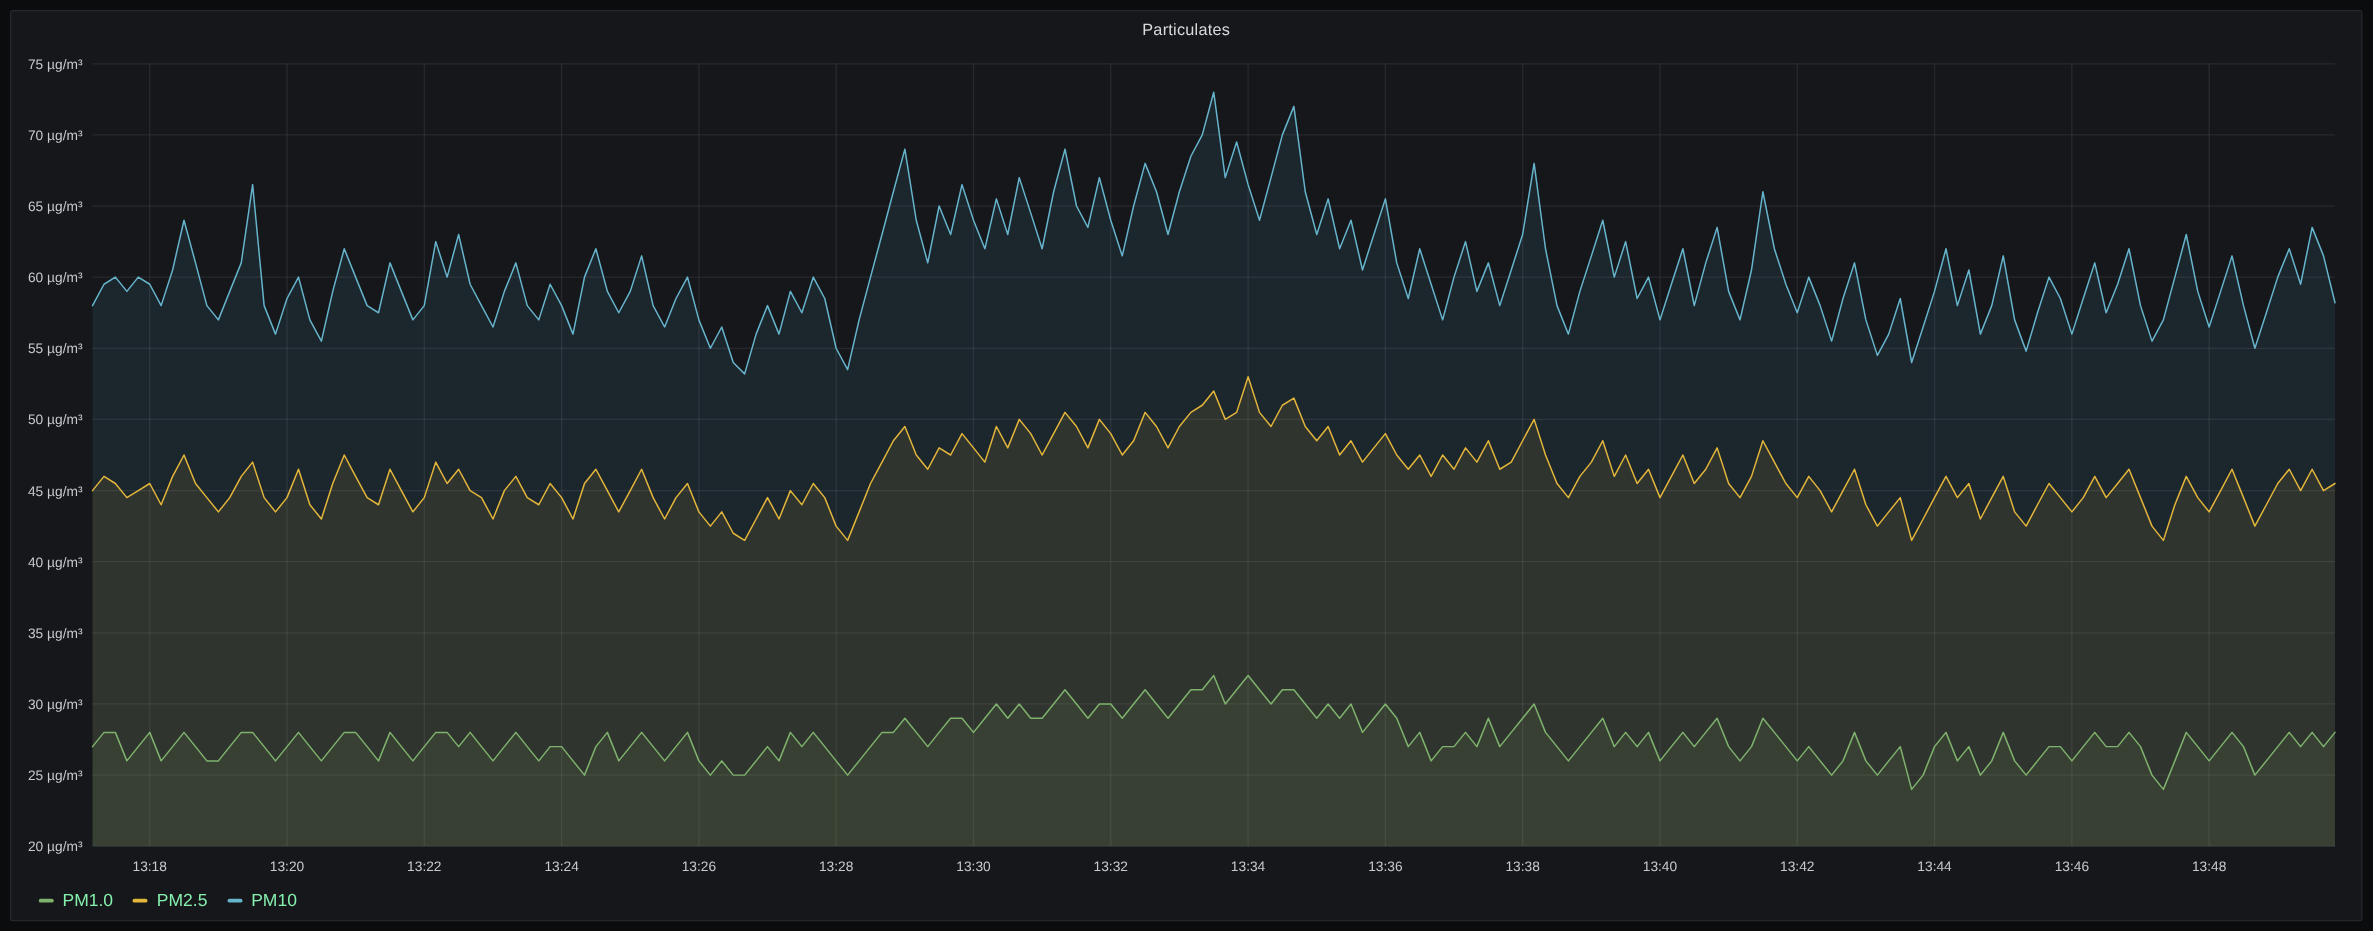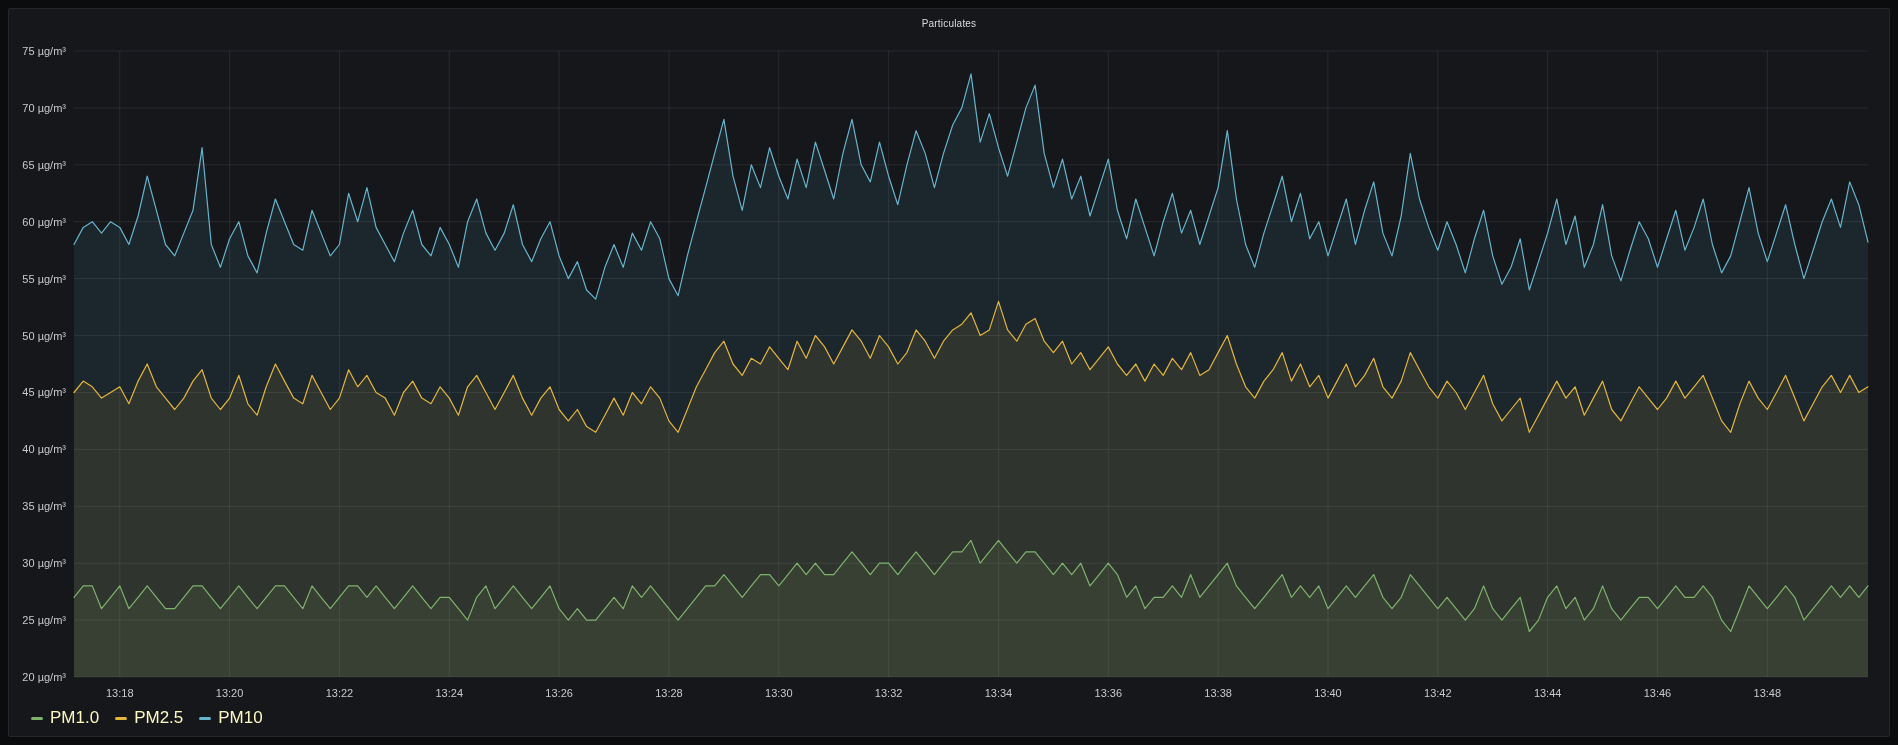--- a/index.html
+++ b/index.html
@@ -19,21 +19,21 @@
     border-radius: 2px;
   }
   .panel-header {
     position: absolute;
     left: 0; top: 0; width: 100%; height: 28px;
     display: flex; align-items: center; justify-content: center;
     cursor: pointer;
   }
   .panel-title {
     color: #d8d9da;
-    font-size: 10px;
+    font-size: 13px;
     font-weight: 500;
     letter-spacing: 0.2px;
   }
   .chart-svg {
     position: absolute;
     left: 0; top: 0;
     width: 1882px; height: 729px;
     display: block;
   }
   .legend {
@@ -46,22 +46,22 @@
     display: flex; align-items: center;
     gap: 7px;
     cursor: pointer;
   }
   .legend-dash {
     display: inline-block;
     width: 12px; height: 3px;
     border-radius: 2px;
   }
   .legend-label {
-    color: #fef9c3;
-    font-size: 17px;
+    color: #86efac;
+    font-size: 14px;
   }
   text.axis-label {
     fill: #c8c9cd;
     font-family: "Liberation Sans", sans-serif;
     font-size: 11px;
   }
 </style>
 </head>
 <body>
 

